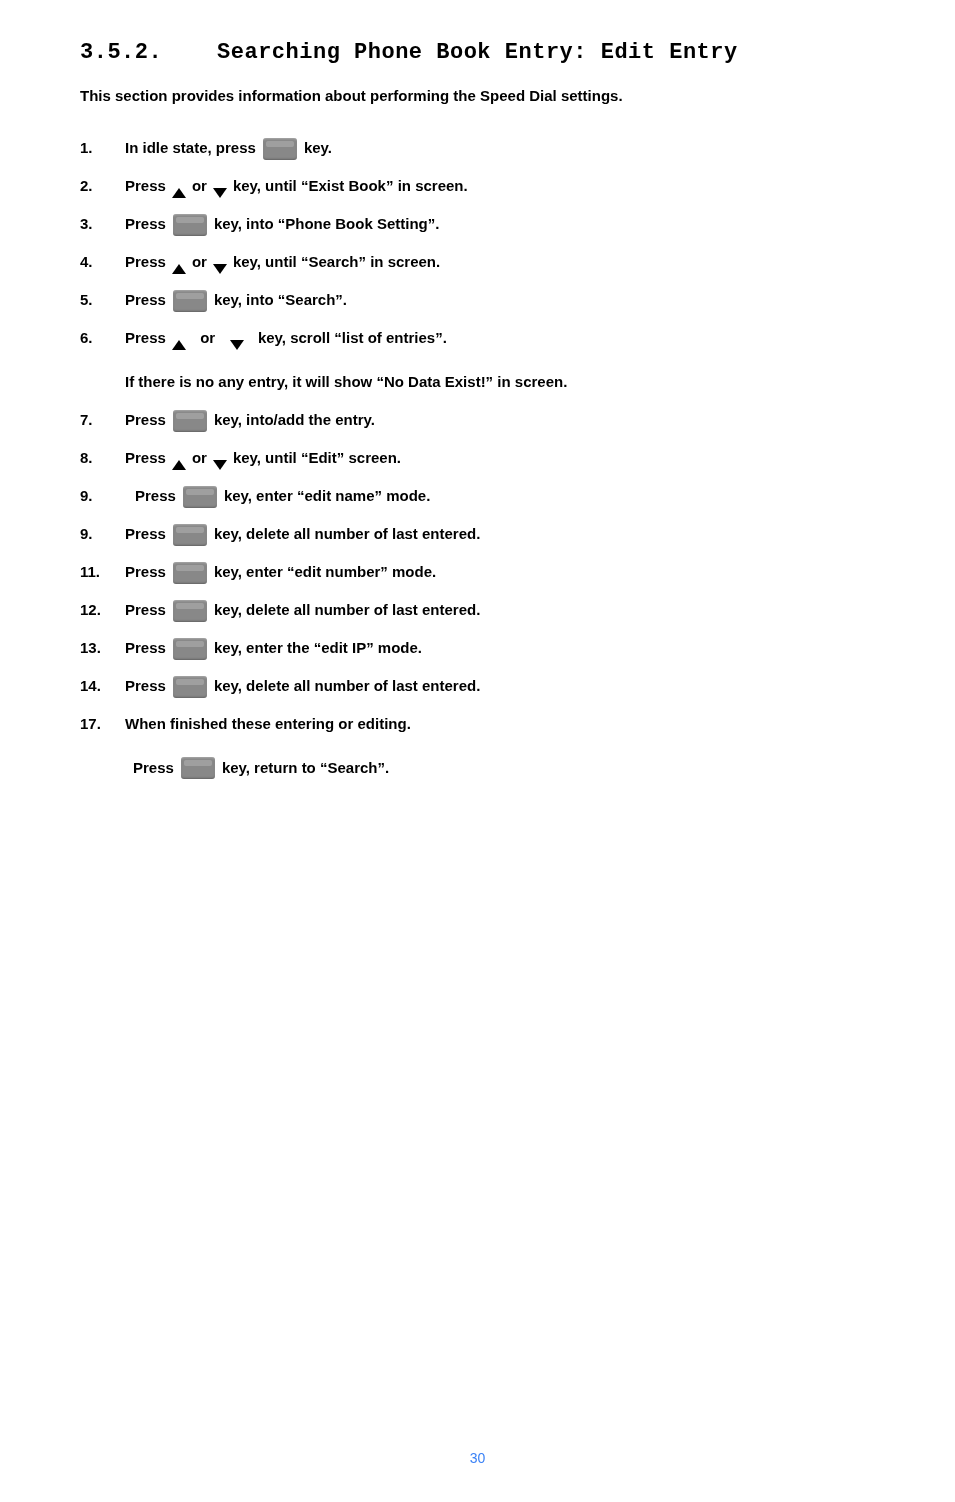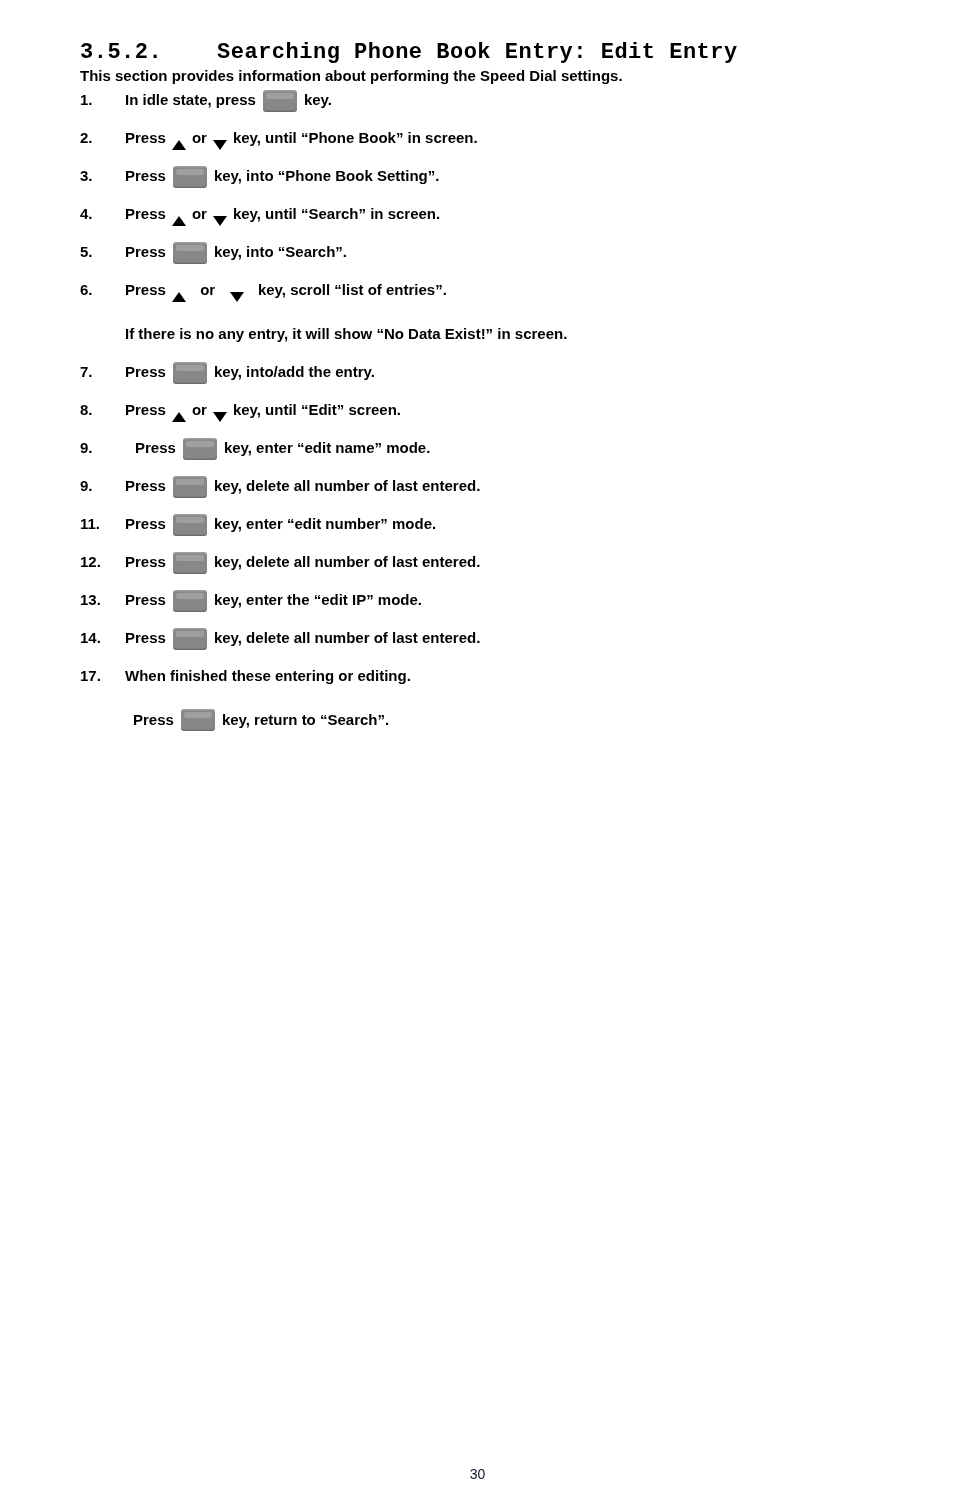--- a/index.html
+++ b/index.html
@@ -16,26 +16,28 @@
 
     .page-container {
       padding: 40px 80px 60px 80px;
     }
 
     .section-title {
       font-family: 'Courier New', Courier, monospace;
       font-size: 22px;
       font-weight: bold;
       color: #000000;
+      margin-bottom: 20px;
       letter-spacing: 0.5px;
     }
 
     .section-intro {
       font-size: 15px;
       font-weight: bold;
+      margin-bottom: 28px;
       line-height: 1.5;
     }
 
     .steps-list {
       list-style: none;
       padding: 0;
       margin: 0;
     }
 
     .step-item {
@@ -109,26 +111,26 @@
       height: 0;
       border-left: 7px solid transparent;
       border-right: 7px solid transparent;
       border-top: 10px solid #000000;
       vertical-align: middle;
       margin: 0 2px;
     }
 
     .page-footer {
       position: absolute;
-      bottom: 20px;
+      bottom: 36px;
       left: 0;
       right: 0;
       text-align: center;
       font-size: 14px;
-      color: #0f172a;
+      color: #3b82f6;
     }
   </style>
 </head>
 <body>
 
 <div class="page-container">
 
   <div class="section-title">
     <span>3.5.2.</span>&nbsp;&nbsp;&nbsp;
     <span>Searching Phone Book Entry: Edit Entry</span>
@@ -147,21 +149,21 @@
       </span>
     </li>
 
     <li class="step-item">
       <span class="step-number">2.</span>
       <span class="step-content">
         <span>Press</span>
         <span class="arrow-up"></span>
         <span>or</span>
         <span class="arrow-down"></span>
-        <span>key, until “Phone Book” in screen.</span>
+        <span>key, until “Exist Book” in screen.</span>
       </span>
     </li>
 
     <li class="step-item">
       <span class="step-number">3.</span>
       <span class="step-content">
         <span>Press</span>
         <span class="key-icon"></span>
         <span>key, into “Phone Book Setting”.</span>
       </span>

